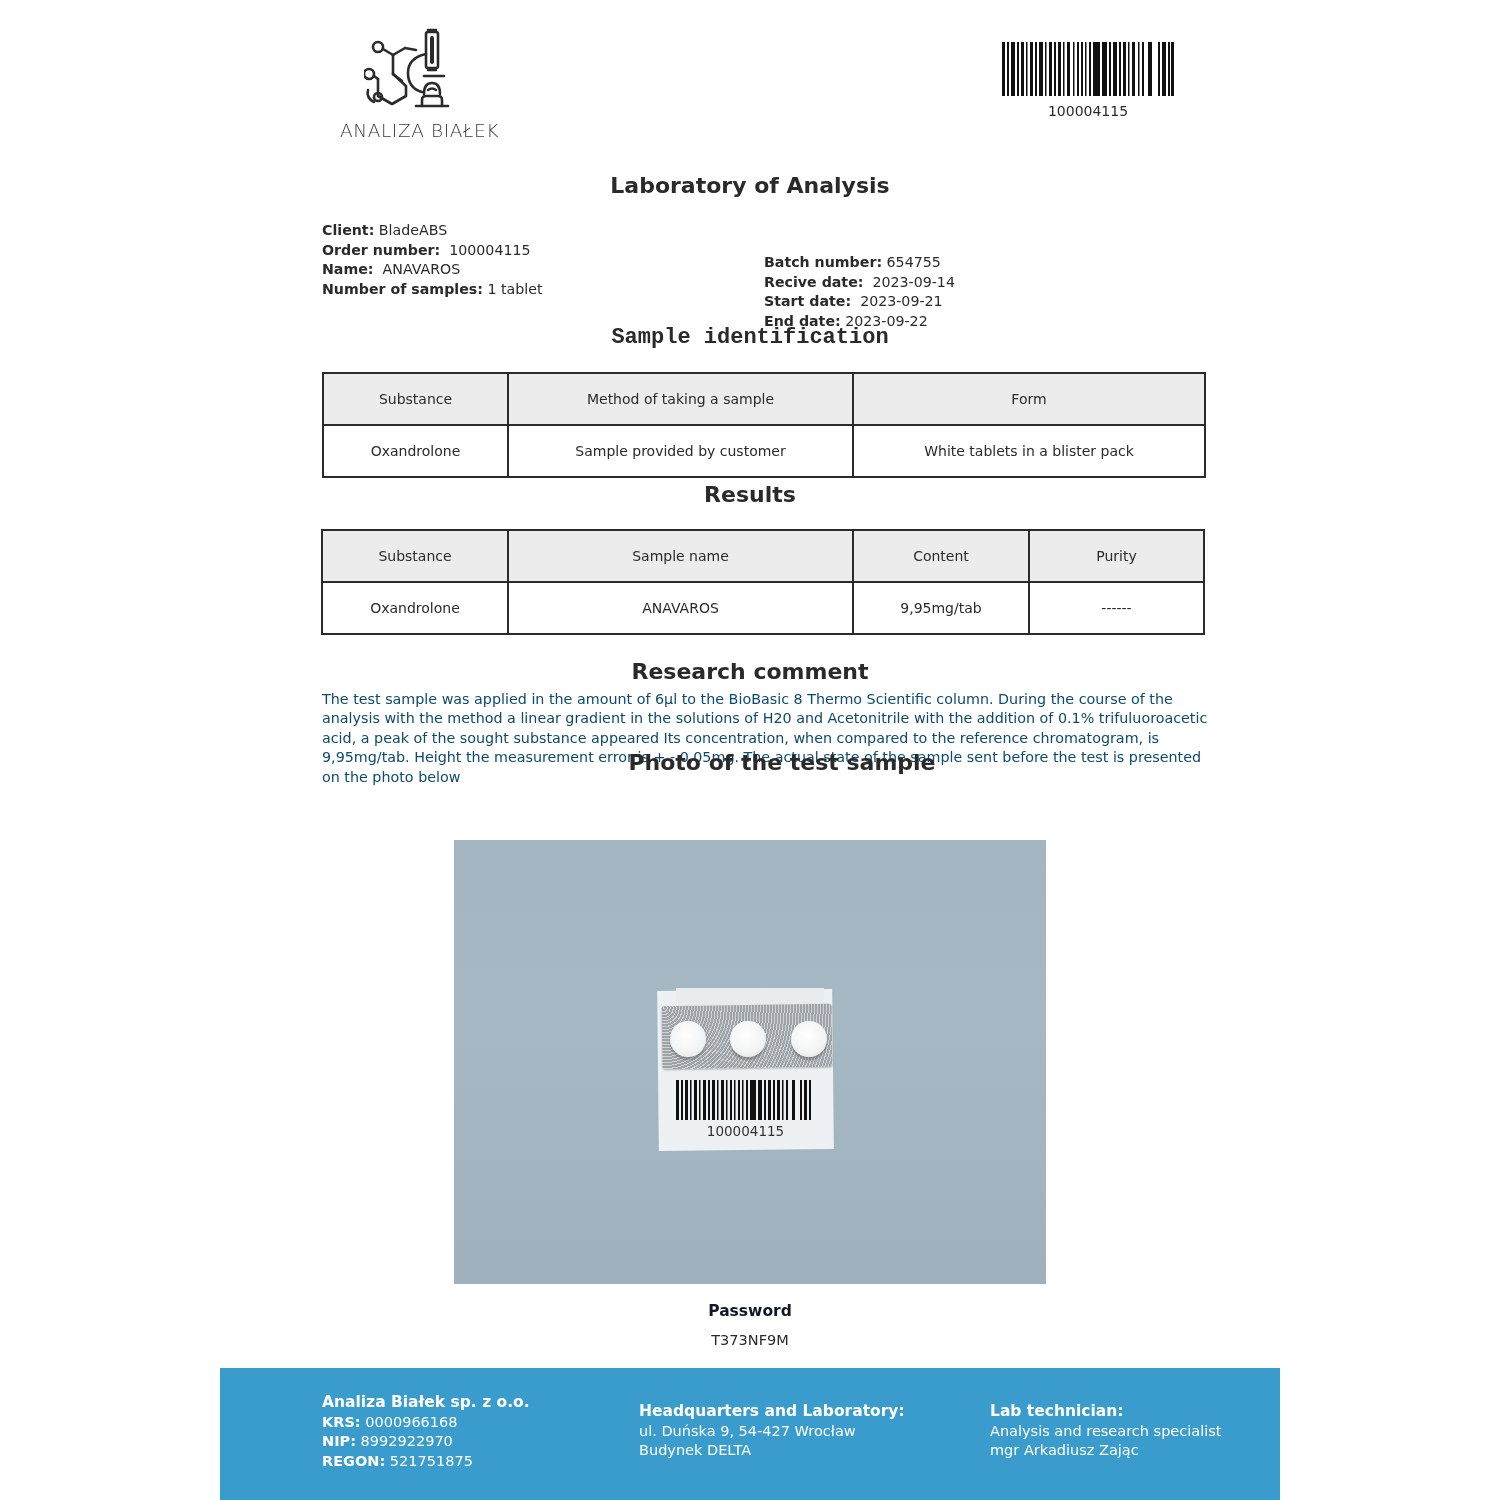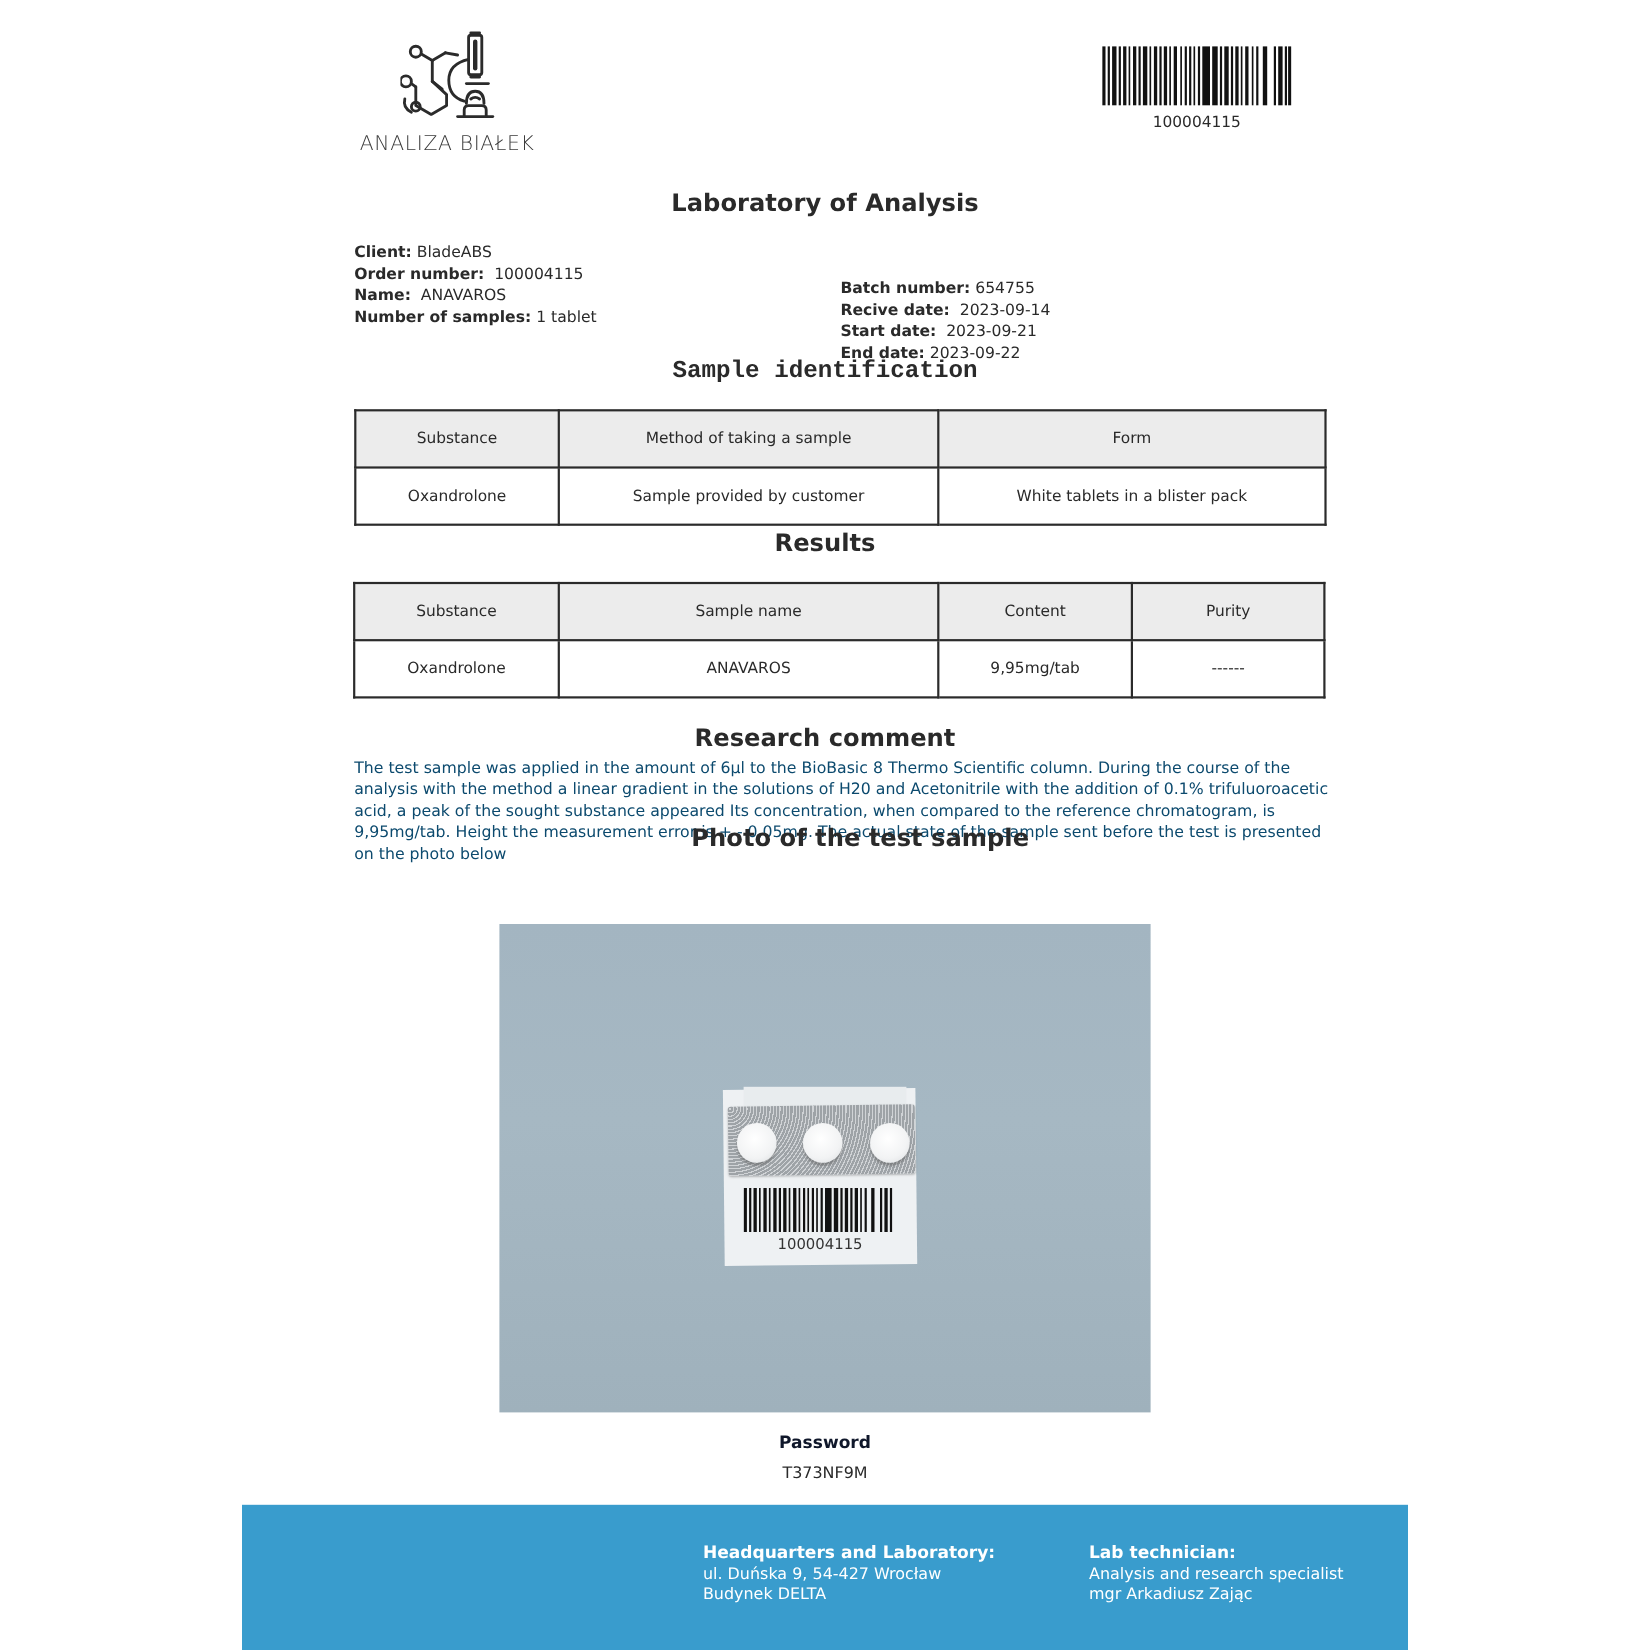--- a/index.html
+++ b/index.html
@@ -1,21 +1,21 @@
 <!DOCTYPE html>
 <html><head>
 <meta charset="utf-8">
 <style>
   * { box-sizing: border-box; margin: 0; padding: 0; }
   html, body { width: 1500px; height: 1500px; background: #ffffff; overflow: hidden; }
   body { font-family: "DejaVu Sans", sans-serif; color: #2a2a2a; position: relative; }
 
   .logo { position: absolute; left: 322px; top: 28px; width: 180px; height: 120px; }
   .logo svg { position: absolute; left: 42px; top: 0; }
-  .logo-text { position: absolute; left: 5px; top: 92px; font-family: "DejaVu Sans", sans-serif; font-size: 18.5px; letter-spacing: 0.6px; color: #3a3a3a; font-weight: 300; white-space: nowrap; }
+  .logo-text { position: absolute; left: 18px; top: 92px; font-family: "DejaVu Sans", sans-serif; font-size: 18.5px; letter-spacing: 0.6px; color: #3a3a3a; font-weight: 300; white-space: nowrap; }
 
   .barcode { position: absolute; left: 1002px; top: 42px; width: 172px; height: 54px; }
   .barcode-num { position: absolute; left: 1002px; top: 103px; width: 172px; text-align: center; font-size: 14px; color: #2a2a2a; }
 
   .h1 { position: absolute; left: 0; width: 1500px; text-align: center; font-weight: bold; font-size: 22px; color: #2a2a2a; }
 
   .info { position: absolute; font-size: 14.2px; line-height: 19.5px; color: #2a2a2a; }
   .info b { font-weight: bold; }
   .info .row { white-space: nowrap; }
 
@@ -206,20 +206,26 @@
         <rect x="133" y="0" width="2" height="40"></rect>
     </g>
   </svg>
   <div class="photo-barcode-num">100004115</div>
 </div>
 
 <div class="pw-label">Password</div>
 <div class="pw-value">T373NF9M</div>
 
 <div class="footer">
+  <div class="fcol" style="left:102px; top:25px;">
+    <div class="ftitle">Analiza Białek sp. z o.o.</div>
+    <div><b>KRS:</b> <span>0000966168</span></div>
+    <div><b>NIP:</b> <span>8992922970</span></div>
+    <div><b>REGON:</b> <span>521751875</span></div>
+  </div>
   <div class="fcol" style="left:419px; top:34px;">
     <div class="ftitle">Headquarters and Laboratory:</div>
     <div>ul. Duńska 9, 54-427 Wrocław</div>
     <div>Budynek DELTA</div>
   </div>
   <div class="fcol" style="left:770px; top:34px;">
     <div class="ftitle">Lab technician:</div>
     <div>Analysis and research specialist</div>
     <div>mgr Arkadiusz Zając</div>
   </div>

